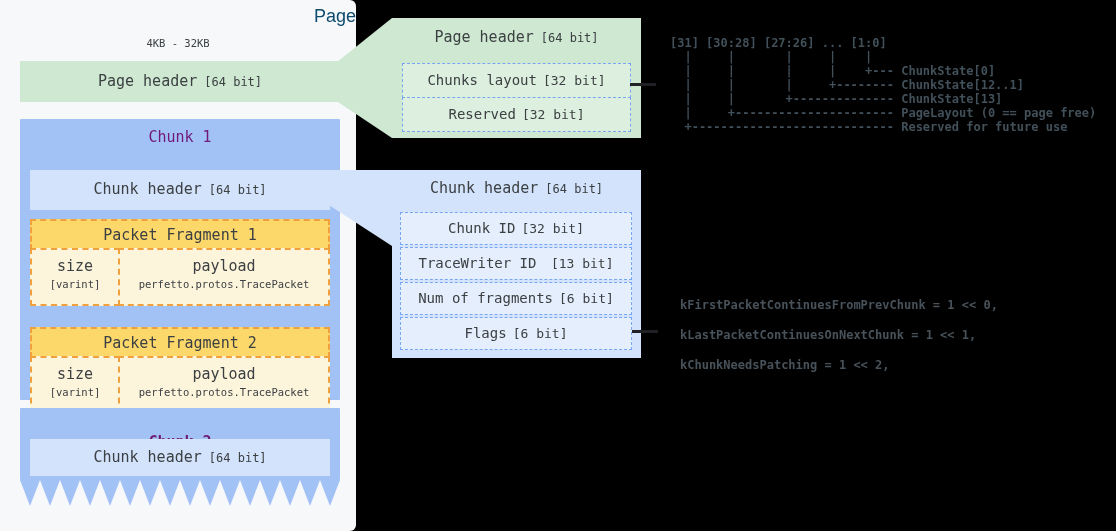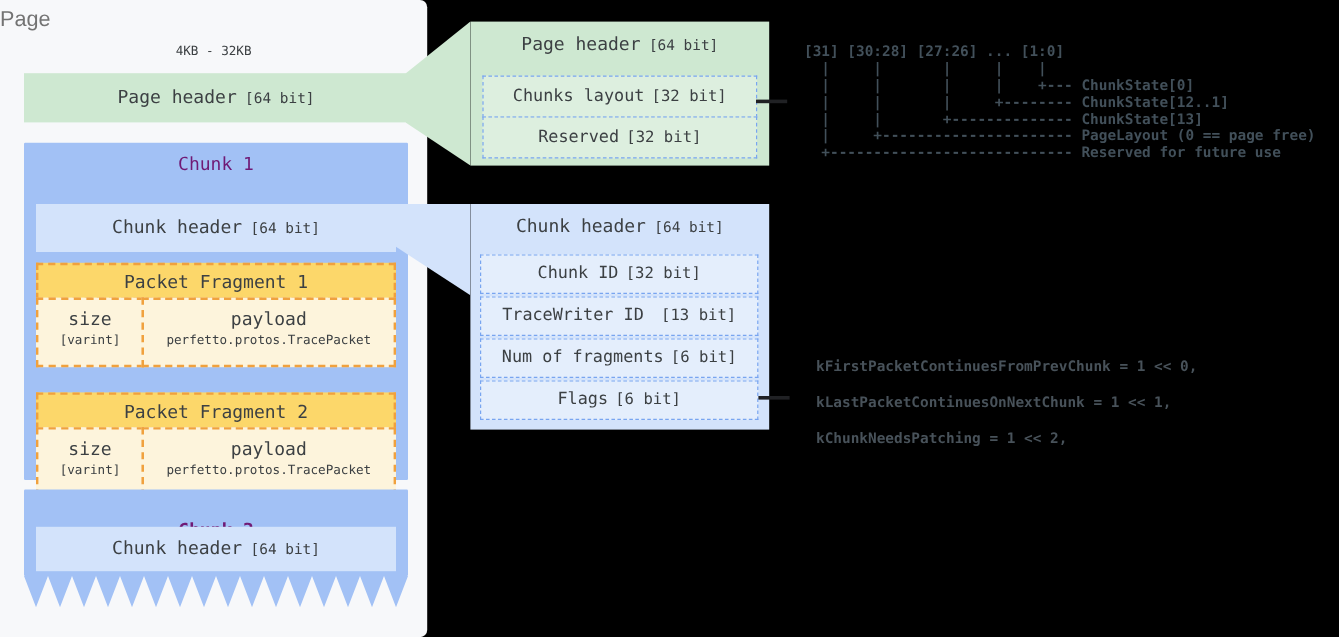--- a/index.html
+++ b/index.html
@@ -14,23 +14,23 @@
   }
   
   .panel {
     position: absolute; left: 0; top: 0;
     width: 356px; height: 531px;
     background: #f7f8fa;
     border-radius: 0 6px 6px 0;
   }
   .page-title {
     position: absolute; left: 0; top: 6px; width: 356px;
-    text-align: left;
+    text-align: right;
     font-family: "Liberation Sans", sans-serif;
-    font-size: 18px; font-weight: 500; color: #737373;
+    font-size: 18px; font-weight: 500; color: #0c4a6e;
   }
   .page-subtitle {
     position: absolute; left: 0; top: 37px; width: 356px;
     text-align: center;
     font-size: 10.5px; font-weight: 500; color: #3c4043;
   }
   .bar {
     display: flex; align-items: baseline; justify-content: center; gap: 7px;
   }
   .bar .lbl { font-size: 15px; }

